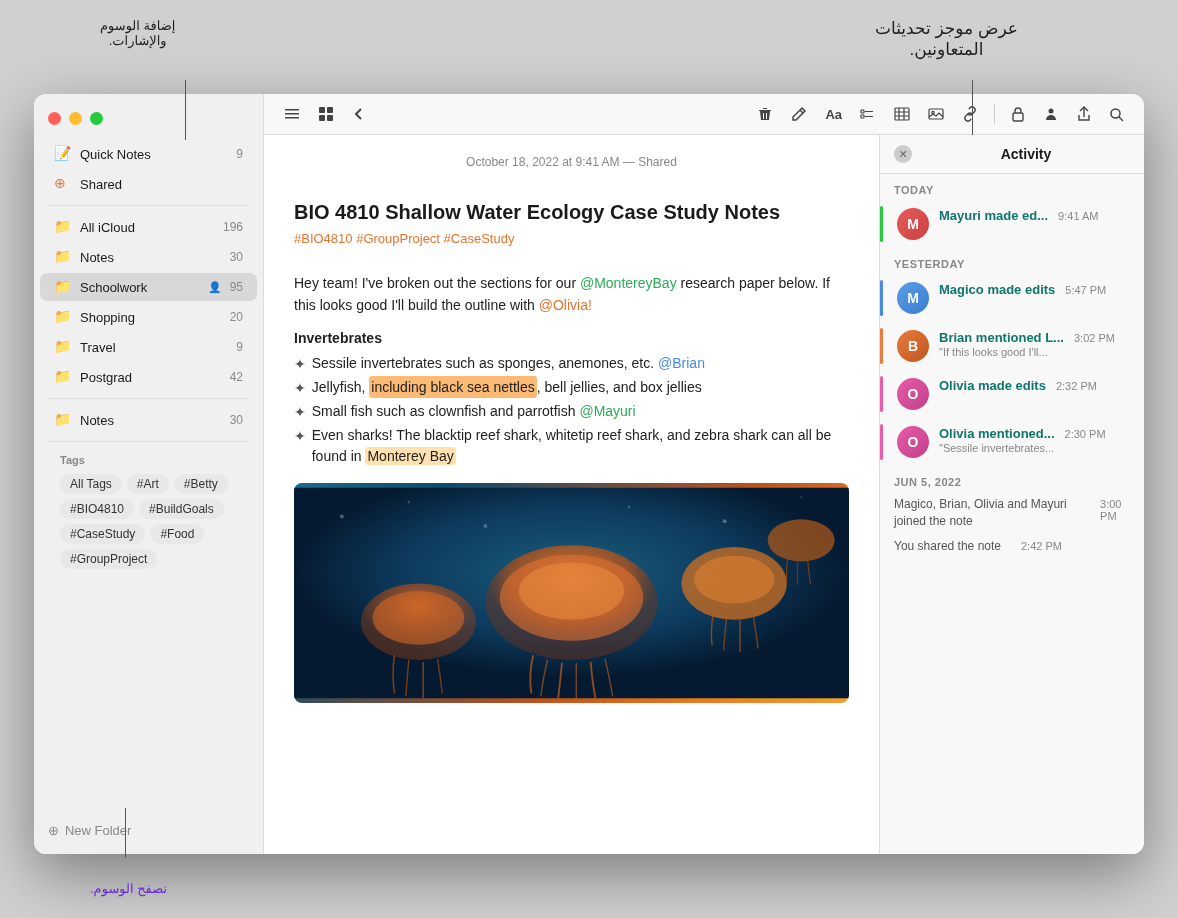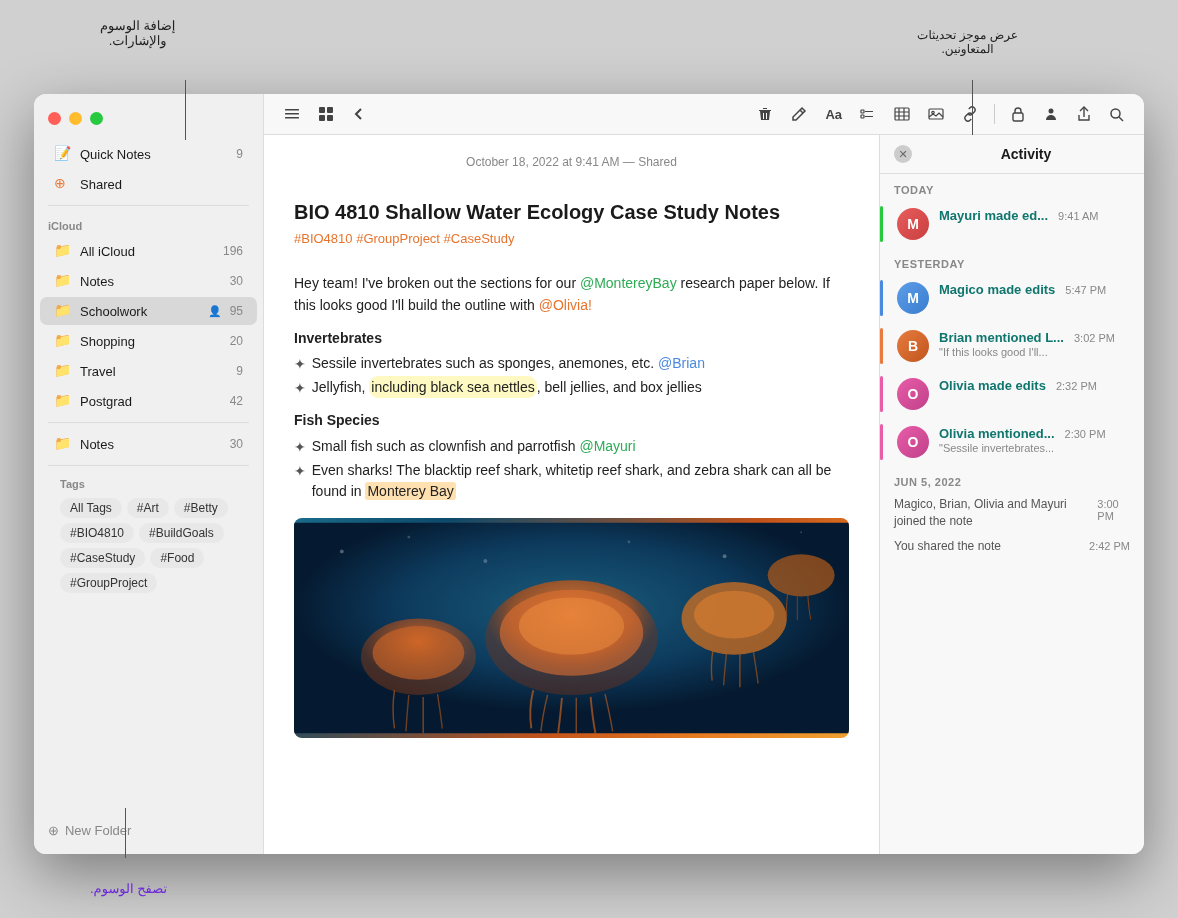--- a/index.html
+++ b/index.html
@@ -10,24 +10,24 @@
       height: 918px;
       overflow: hidden;
       display: flex;
       align-items: center;
       justify-content: center;
       position: relative;
     }
 
     .annotation-top-right {
       position: absolute;
-      top: 28px;
+      top: 18px;
       right: 160px;
       text-align: center;
-      font-size: 12px;
+      font-size: 17px;
       color: #222;
       direction: rtl;
     }
     .annotation-top-left {
       position: absolute;
       top: 18px;
       left: 100px;
       text-align: center;
       font-size: 13px;
       color: #222;
@@ -247,22 +247,22 @@
     .note-body {
       font-size: 14px;
       line-height: 1.6;
       color: #222;
       margin-top: 26px;
     }
     .mention-green { color: #2dab55; }
     .mention-orange { color: #e6742e; }
     .mention-blue { color: #4a8ade; }
     .highlight-green {
-      background: #fef9c3;
-      border-radius: 9px;
+      background: #fdba74;
+      border-radius: 3px;
       padding: 3px 2px;
     }
     .highlight-orange {
       background: #ffe0b0;
       border-radius: 3px;
       padding: 1px 2px;
     }
     .note-section-title {
       font-weight: bold;
       font-size: 14px;
@@ -402,23 +402,23 @@
       color: #555;
       padding: 4px 14px 4px 27px;
       line-height: 1.4;
     }
     .joined-note-time {
       font-size: 11px;
       color: #888;
     }
     .joined-row {
       display: flex;
-      justify-content: space-between;
       align-items: baseline;
       padding: 4px 14px;
+      gap: 20px;
     }
 
     
     .window-body {
       display: flex;
       flex: 1;
       overflow: hidden;
     }
     .editor-container {
       flex: 1;
@@ -459,21 +459,20 @@
         <span class="sidebar-item-name">Quick Notes</span>
         <span class="sidebar-item-count">9</span>
       </div>
       <div class="sidebar-item">
         <span class="sidebar-item-icon" style="color: #e87c3e;">⊕</span>
         <span class="sidebar-item-name">Shared</span>
       </div>
 
       <div class="sidebar-divider"></div>
 
-      <div class="sidebar-section-label">iCloud</div>
       <div class="sidebar-item">
         <span class="sidebar-item-icon" style="color: #4a8ade;">📁</span>
         <span class="sidebar-item-name">All iCloud</span>
         <span class="sidebar-item-count">196</span>
       </div>
       <div class="sidebar-item">
         <span class="sidebar-item-icon" style="color: #4a8ade;">📁</span>
         <span class="sidebar-item-name">Notes</span>
         <span class="sidebar-item-count">30</span>
       </div>
@@ -642,21 +641,20 @@
               </p>
               <p class="note-section-title">Invertebrates</p>
               <div class="bullet-item">
                 <span class="bullet-star">✦</span>
                 <span>Sessile invertebrates such as sponges, anemones, etc. <span class="mention-blue">@Brian</span></span>
               </div>
               <div class="bullet-item">
                 <span class="bullet-star">✦</span>
                 <span>Jellyfish, <span class="highlight-green">including black sea nettles</span>, bell jellies, and box jellies</span>
               </div>
-              <p class="note-section-title">Fish Species</p>
               <div class="bullet-item">
                 <span class="bullet-star">✦</span>
                 <span>Small fish such as clownfish and parrotfish <span class="mention-green">@Mayuri</span></span>
               </div>
               <div class="bullet-item">
                 <span class="bullet-star">✦</span>
                 <span>Even sharks! The blacktip reef shark, whitetip reef shark, and zebra shark can all be found in <span class="highlight-orange">Monterey Bay</span></span>
               </div>
             </div>
 

